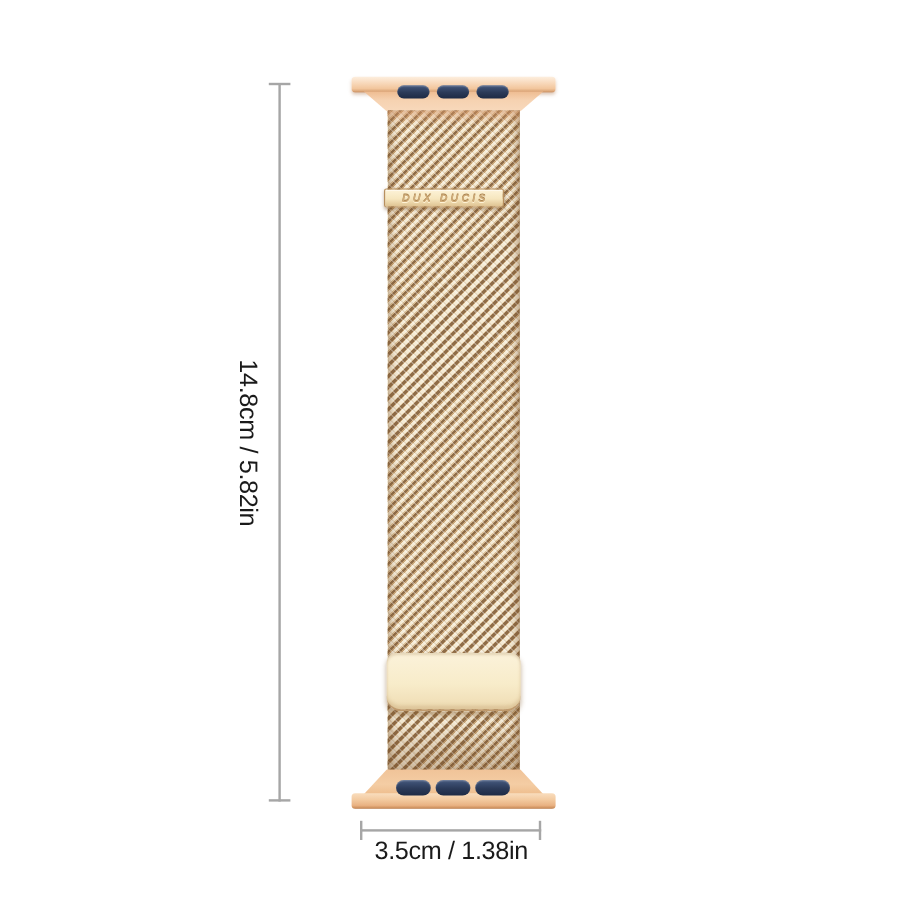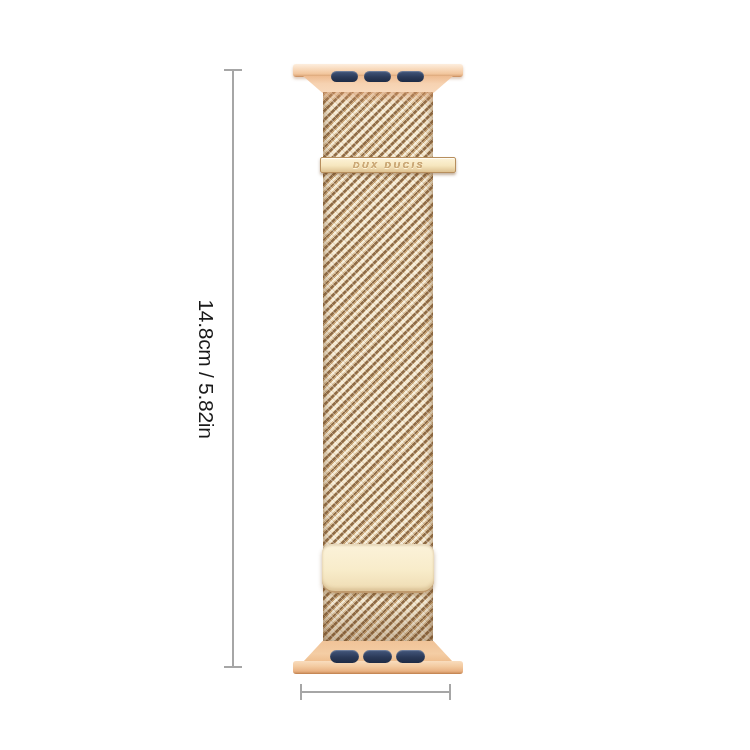--- a/index.html
+++ b/index.html
@@ -81,21 +81,21 @@
   }
   .mesh-shade-top{
     position:absolute;left:323px;top:92px;width:110px;height:12px;
     background:linear-gradient(180deg,rgba(216,152,106,0.55),rgba(216,152,106,0));
   }
   .mesh-shade-bottom{
     position:absolute;left:323px;top:598px;width:110px;height:44px;
     background:linear-gradient(180deg,rgba(110,68,30,0) 0%,rgba(110,68,30,0.30) 100%);
   }
   .clasp-bar{
-    position:absolute;left:320px;top:157px;width:136px;height:16px;
+    position:absolute;left:320px;top:157px;width:100px;height:16px;
     box-sizing:border-box;border:1px solid #b78f5e;border-radius:2px;
     background:linear-gradient(180deg,#fdf3d8 0%,#f6e6be 55%,#dec291 100%);
     box-shadow:0 2px 3px rgba(120,80,40,0.45), inset 0 1px 0 rgba(255,255,255,0.7);
     display:flex;align-items:center;justify-content:center;
   }
   .clasp-text{
     font-size:9px;font-weight:bold;font-style:italic;letter-spacing:2.5px;
     color:#cfac79;line-height:1;
     text-shadow:0 -0.5px 0 #a9824f, 0 1px 0 #fff3d6;
     transform:translateX(1px);
@@ -117,20 +117,21 @@
 <div class="scene">
 
   <div class="dim-line dim-v"></div>
   <div class="dim-line dim-v-tick-top"></div>
   <div class="dim-line dim-v-tick-bottom"></div>
   <div class="dim-label dim-label-v">14.8cm / 5.82in</div>
 
   <div class="dim-line dim-h"></div>
   <div class="dim-line dim-h-tick-left"></div>
   <div class="dim-line dim-h-tick-right"></div>
+  <div class="dim-label dim-label-h">3.5cm / 1.38in</div>
 
   <div>
 
     <div class="connector-bar top"></div>
     <div class="connector-flare top"></div>
     <div class="slot top s1t"></div>
     <div class="slot top s2t"></div>
     <div class="slot top s3t"></div>
 
     <div class="mesh"></div>

